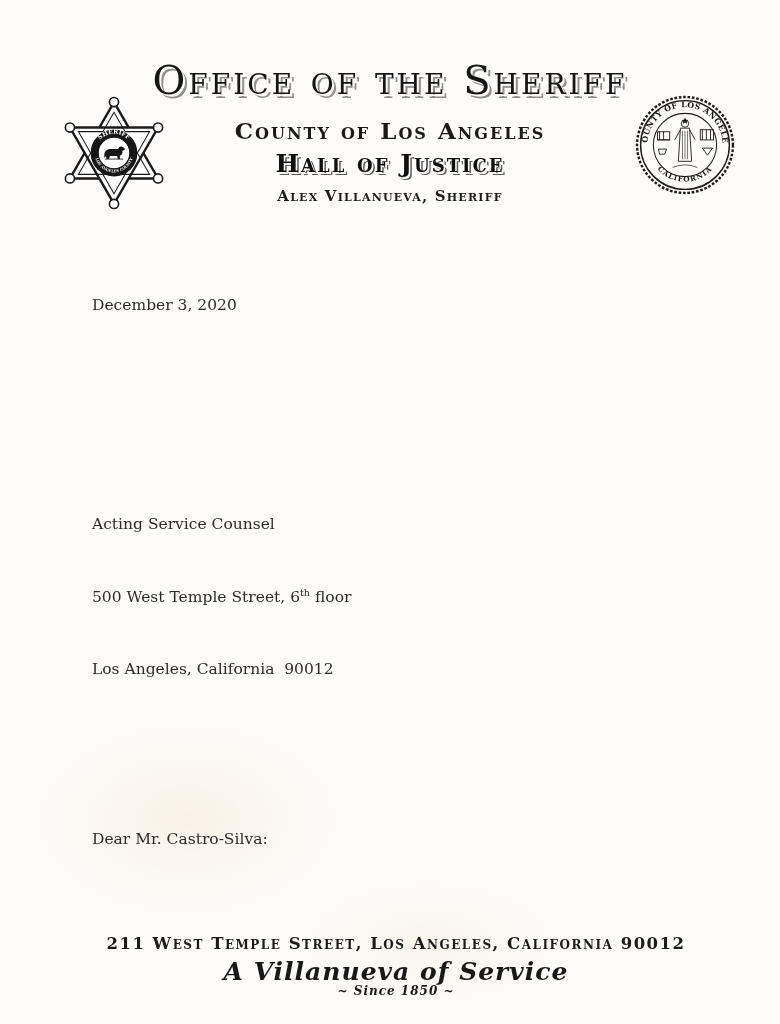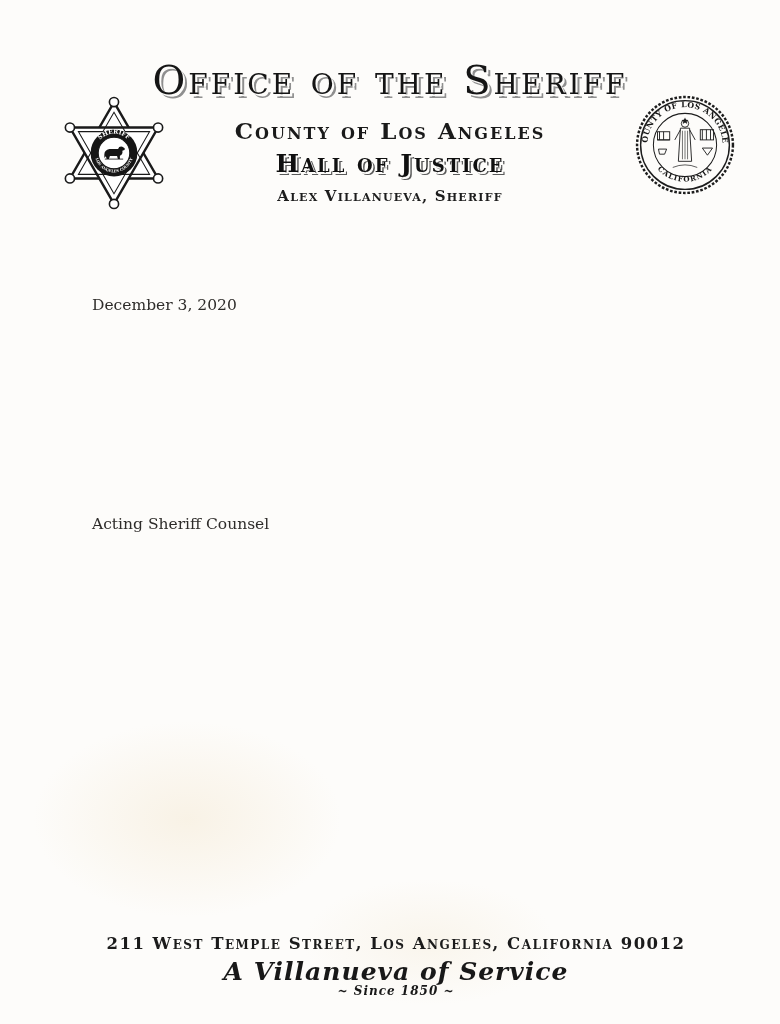--- a/index.html
+++ b/index.html
@@ -150,23 +150,26 @@
     <div class="lh-title">Office of the Sheriff</div>
     <div class="lh-county">County of Los Angeles</div>
     <div><span class="lh-hall">Hall of Justice</span></div>
     <div class="lh-sheriff">Alex Villanueva, Sheriff</div>
   </header>
 
   <main class="letter">
     <p class="date-line">December 3, 2020</p>
 
     <div class="addr">
-      <p>Acting Sheriff Counsel</p>
+      <p>Acting Service Counsel</p>
+      <p><span>500 West Temple Street, 6</span><sup>th</sup><span> floor</span></p>
+      <p>Los Angeles, California  90012</p>
     </div>
 
+    <p class="salutation">Dear Mr. Castro-Silva:</p>
 
     
 
     
     
     
   </main>
 
   <footer class="page-footer">
     <div class="f-address">211 West Temple Street, Los Angeles, California 90012</div>

